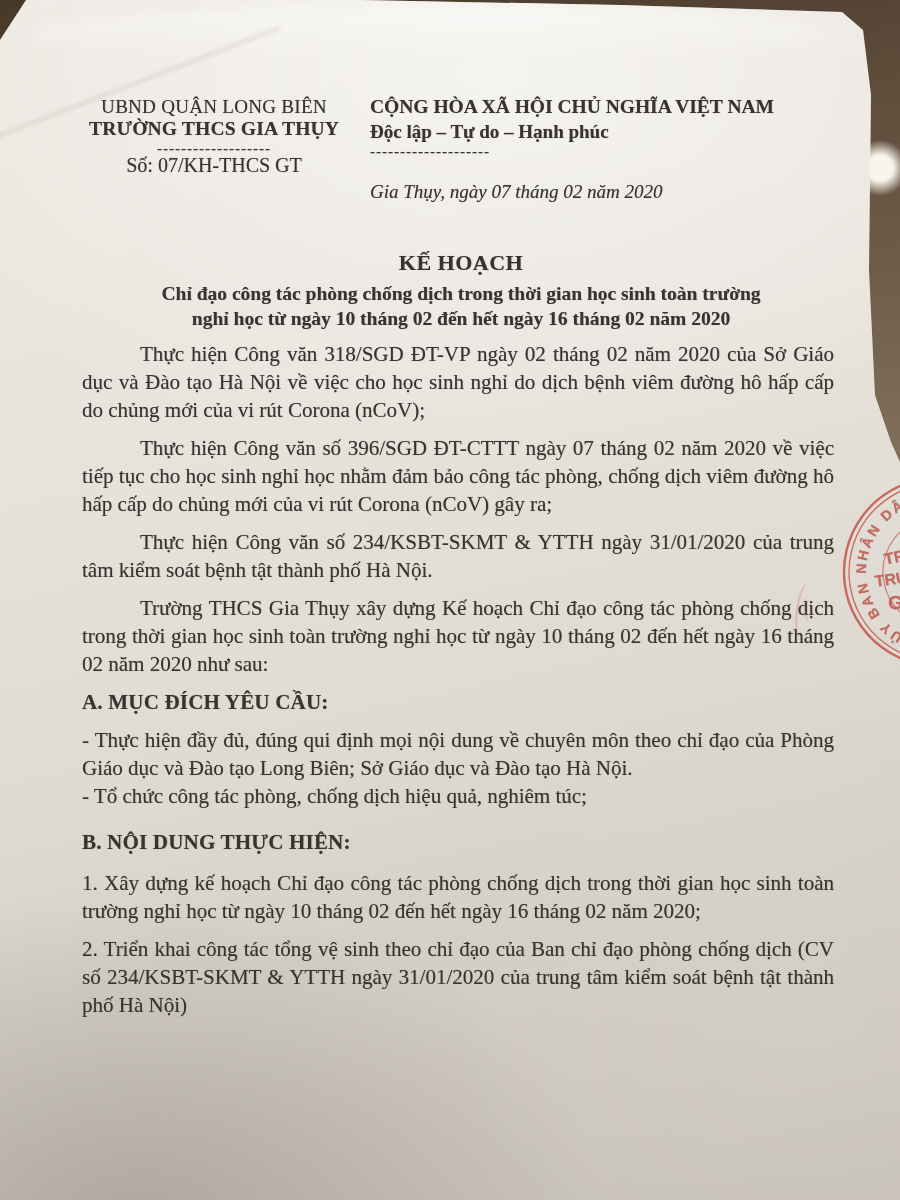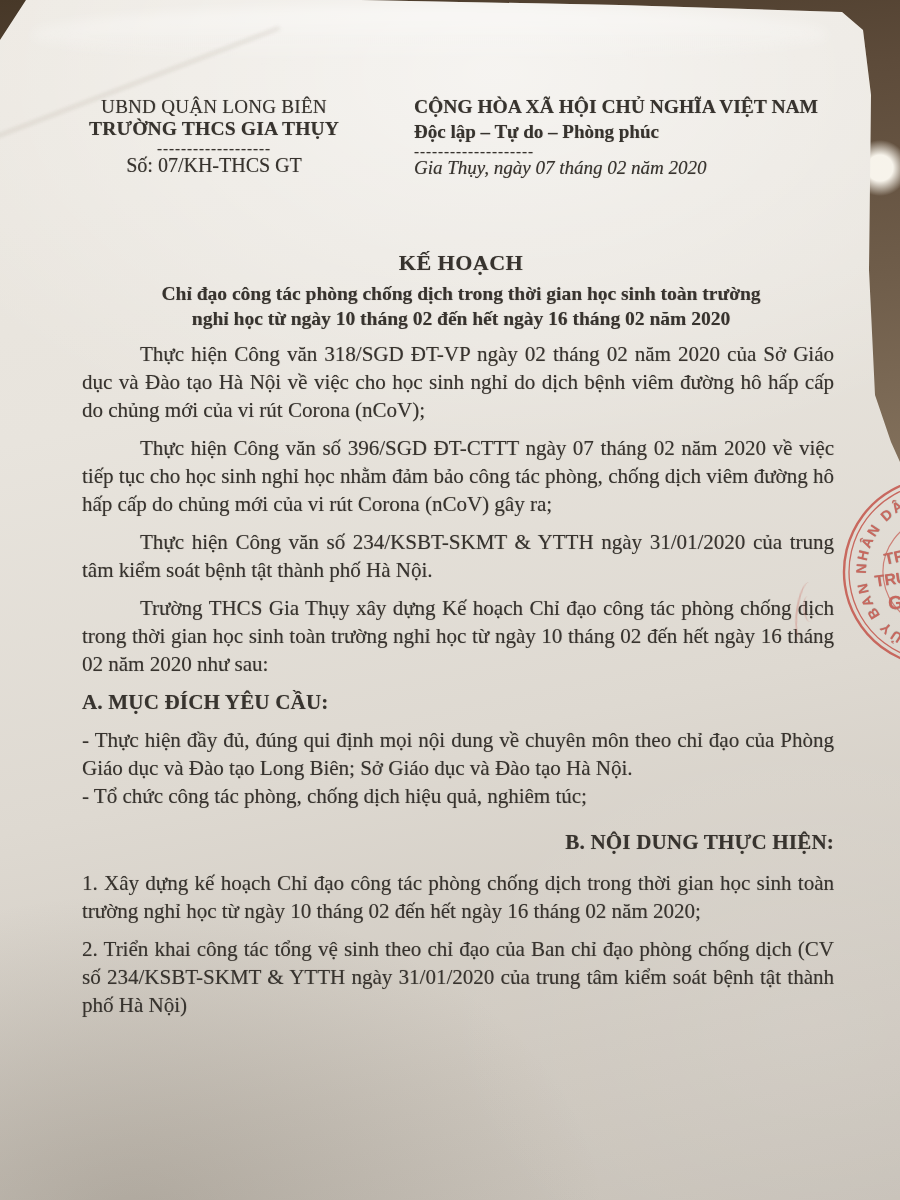--- a/index.html
+++ b/index.html
@@ -20,41 +20,41 @@
     color:#37332e;
   }
   .sheen{position:absolute;left:30px;right:70px;top:6px;height:58px;border-radius:50%;
     background:linear-gradient(to bottom, rgba(255,255,255,0.45), rgba(255,255,255,0));
     filter:blur(6px);}
   .fold-line{position:absolute;left:-10px;top:138px;width:310px;height:2px;
     background:rgba(150,138,120,0.35);transform:rotate(-21deg);transform-origin:left center;
     filter:blur(2px);}
   .txt{text-shadow:0.3px 0.3px 0.8px rgba(62,57,50,0.45);}
   
-  .header-row{position:absolute;top:96px;left:58px;right:42px;display:flex;gap:44px;}
+  .header-row{position:absolute;top:96px;left:58px;right:42px;display:flex;}
   .issuer{width:312px;text-align:center;}
   .national{flex:1;text-align:left;}
   .h-l1{font-size:19px;letter-spacing:0.3px;}
   .h-l2{font-size:19.5px;font-weight:bold;letter-spacing:0.2px;}
   .n-l1{font-size:19.5px;font-weight:bold;}
   .n-l2{font-size:19px;font-weight:bold;margin-top:3px;}
   .sep{font-size:15px;font-weight:bold;letter-spacing:1px;line-height:12px;margin-top:2px;}
   .doc-number{font-size:20px;margin-top:0;}
-  .dateline{font-size:19px;font-style:italic;}
+  .dateline{font-size:19px;font-style:italic;margin-top:24px;}
   
   .title-block{position:absolute;top:250px;left:70px;right:48px;text-align:center;}
   .doc-title{font-size:22px;font-weight:bold;letter-spacing:0.5px;}
   .doc-sub{font-size:19.5px;font-weight:bold;line-height:25px;}
   .doc-sub.first{margin-top:5px;}
   
   .body-text{position:absolute;top:340px;left:82px;width:752px;font-size:21px;line-height:28px;text-align:justify;}
   .para{margin:0 0 10px 0;}
   .para.indent{text-indent:58px;}
   .sec{font-size:21px;font-weight:bold;margin:8px 0 10px 0;letter-spacing:0.2px;text-align:left;}
-  .sec.secb{margin-top:18px;margin-bottom:13px;text-align:right;}
+  .sec.secb{margin-top:18px;margin-bottom:13px;}
   .para.tight{margin-bottom:0;}
   
   .stamp{position:absolute;left:838px;top:472px;width:200px;height:200px;opacity:0.85;}
   .stamp svg{display:block;}
   .ring-text{font-family:"Liberation Sans", sans-serif;font-weight:bold;font-size:14px;letter-spacing:2.5px;}
   .inner-text{font-family:"Liberation Sans", sans-serif;font-weight:bold;}
   .bleed{position:absolute;left:796px;top:582px;width:16px;height:58px;
     border-left:2px solid rgba(198,90,80,0.30);border-radius:50%;transform:rotate(8deg);
     filter:blur(0.5px);}
   .bleed2{position:absolute;left:803px;top:596px;width:10px;height:26px;
@@ -71,21 +71,21 @@
 
     <div class="header-row">
       <div class="issuer">
         <div class="h-l1">UBND QUẬN LONG BIÊN</div>
         <div class="h-l2">TRƯỜNG THCS GIA THỤY</div>
         <div class="sep">-------------------</div>
         <div class="doc-number">Số: 07/KH-THCS GT</div>
       </div>
       <div class="national">
         <div class="n-l1">CỘNG HÒA XÃ HỘI CHỦ NGHĨA VIỆT NAM</div>
-        <div class="n-l2">Độc lập – Tự do – Phòng phúc</div>
+        <div class="n-l2">Độc lập – Tự do – Hạnh phúc</div>
         <div class="sep">--------------------</div>
         <div class="dateline">Gia Thụy, ngày 07 tháng 02 năm 2020</div>
       </div>
     </div>
 
     <div class="title-block">
       <div class="doc-title">KẾ HOẠCH</div>
       <div class="doc-sub first">Chỉ đạo công tác phòng chống dịch trong thời gian học sinh toàn trường</div>
       <div class="doc-sub">nghỉ học  từ ngày 10 tháng 02 đến hết ngày 16 tháng 02 năm 2020</div>
     </div>

